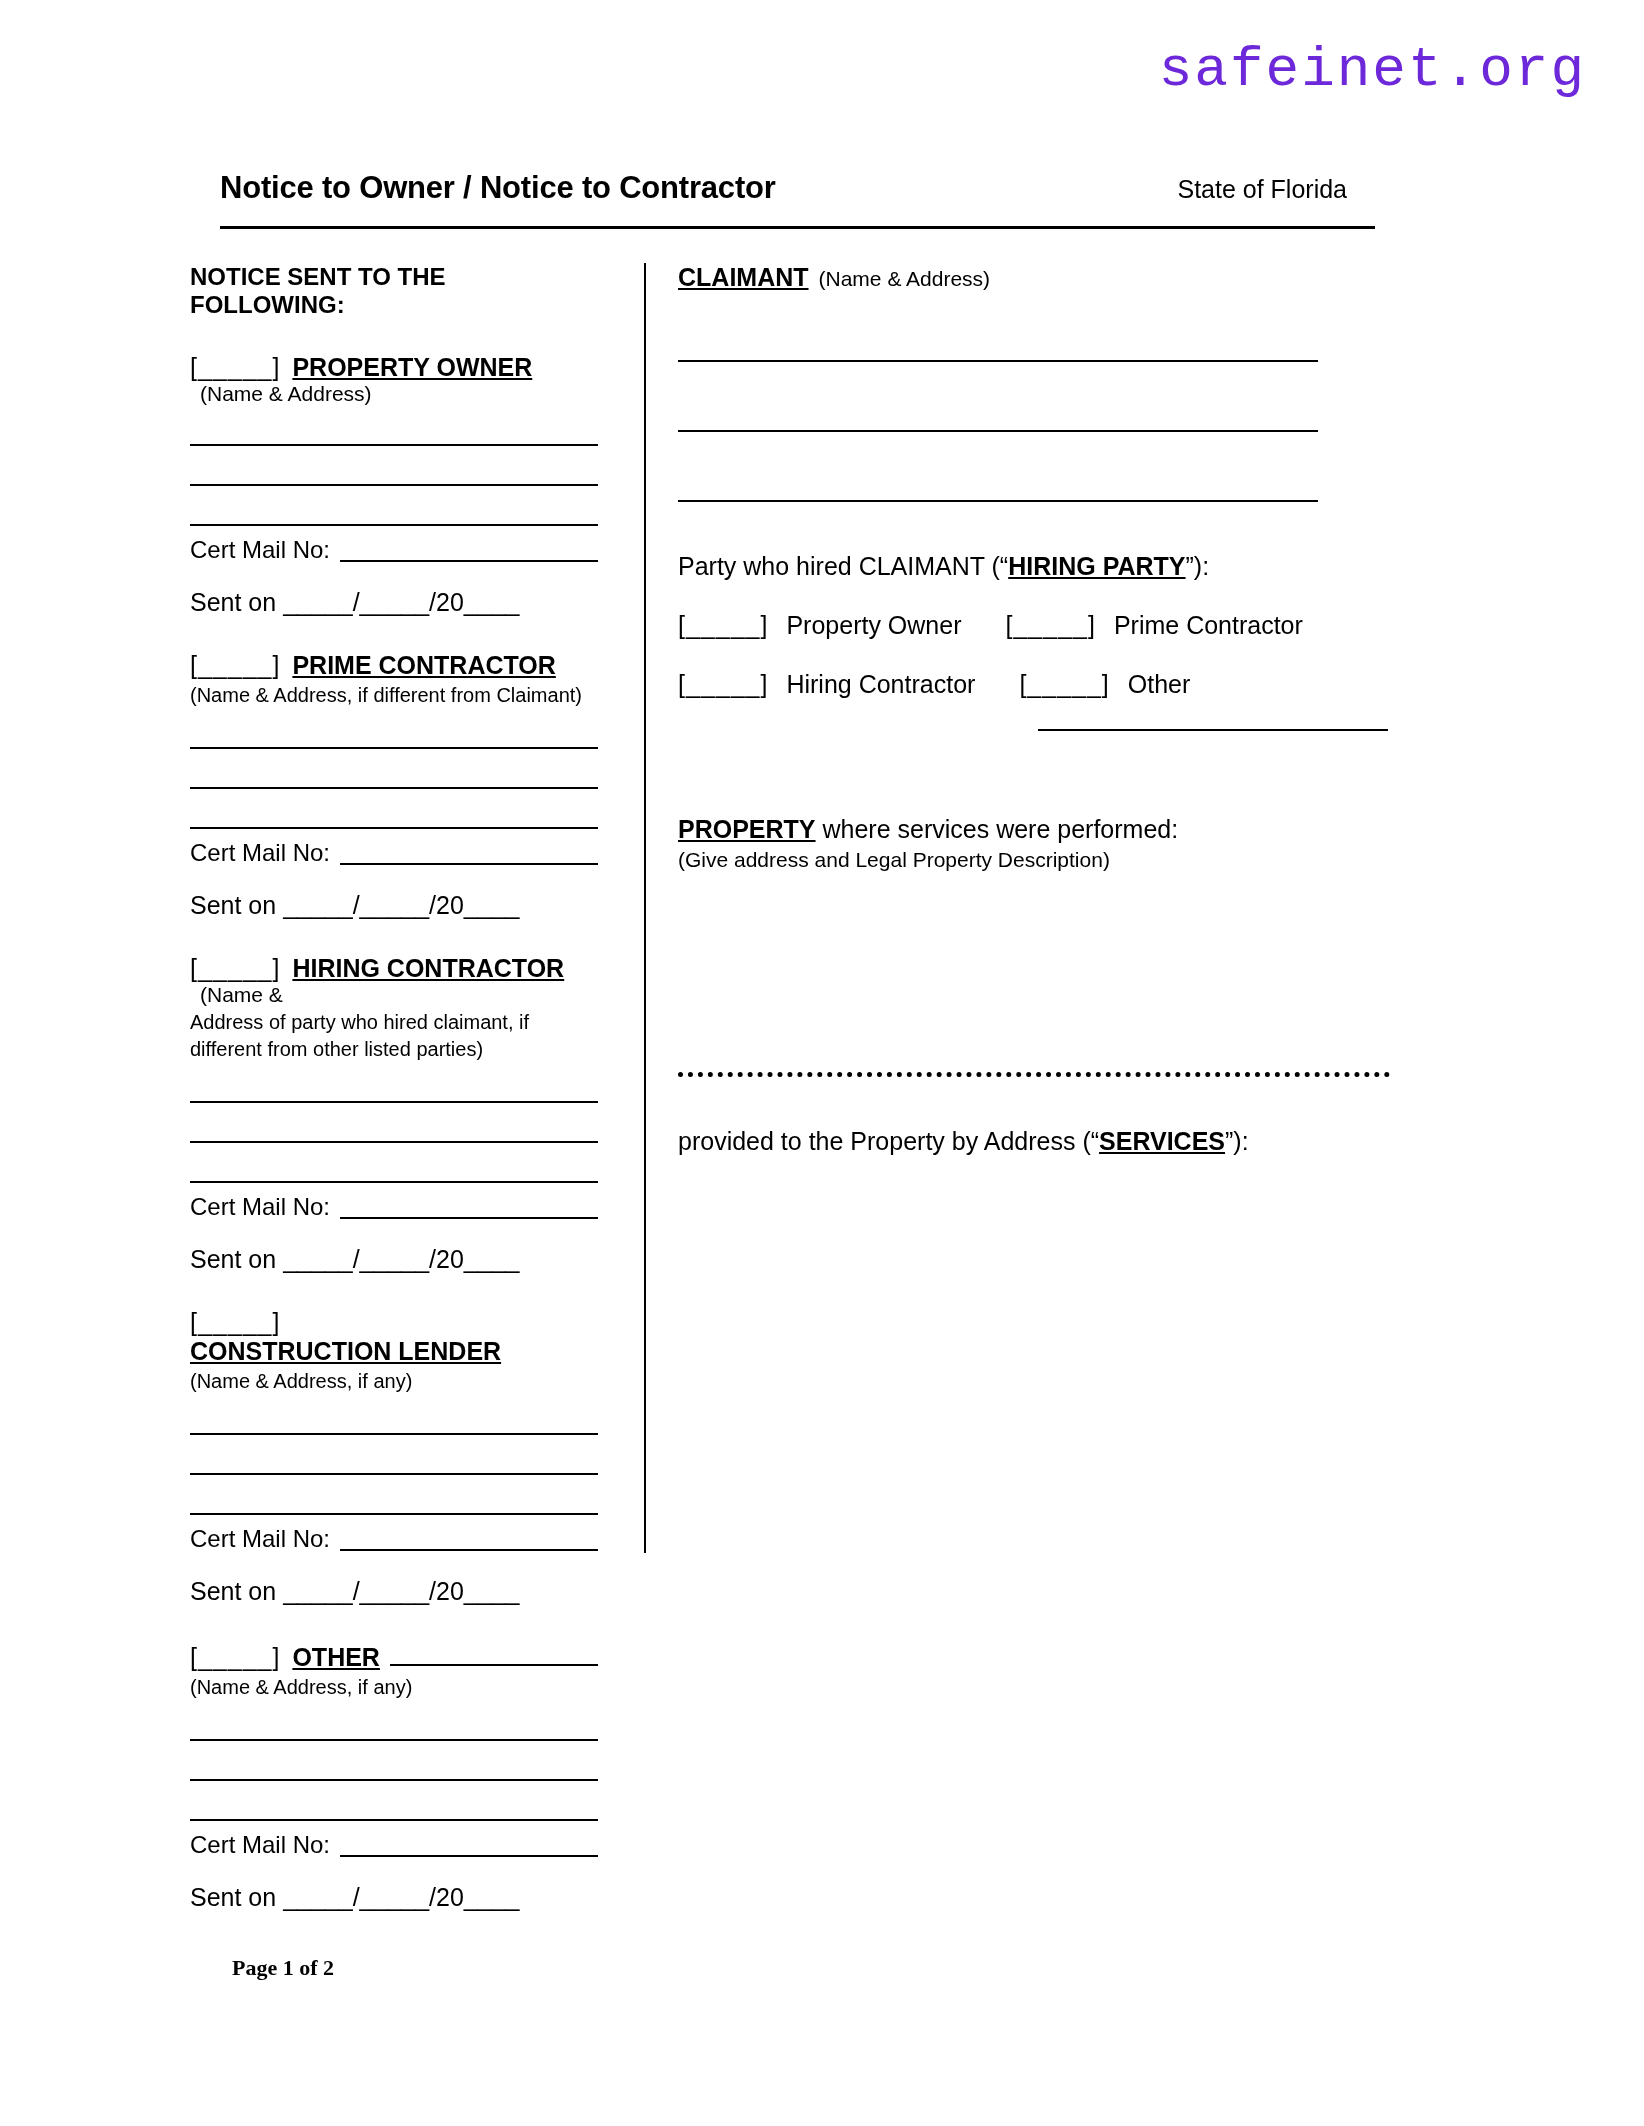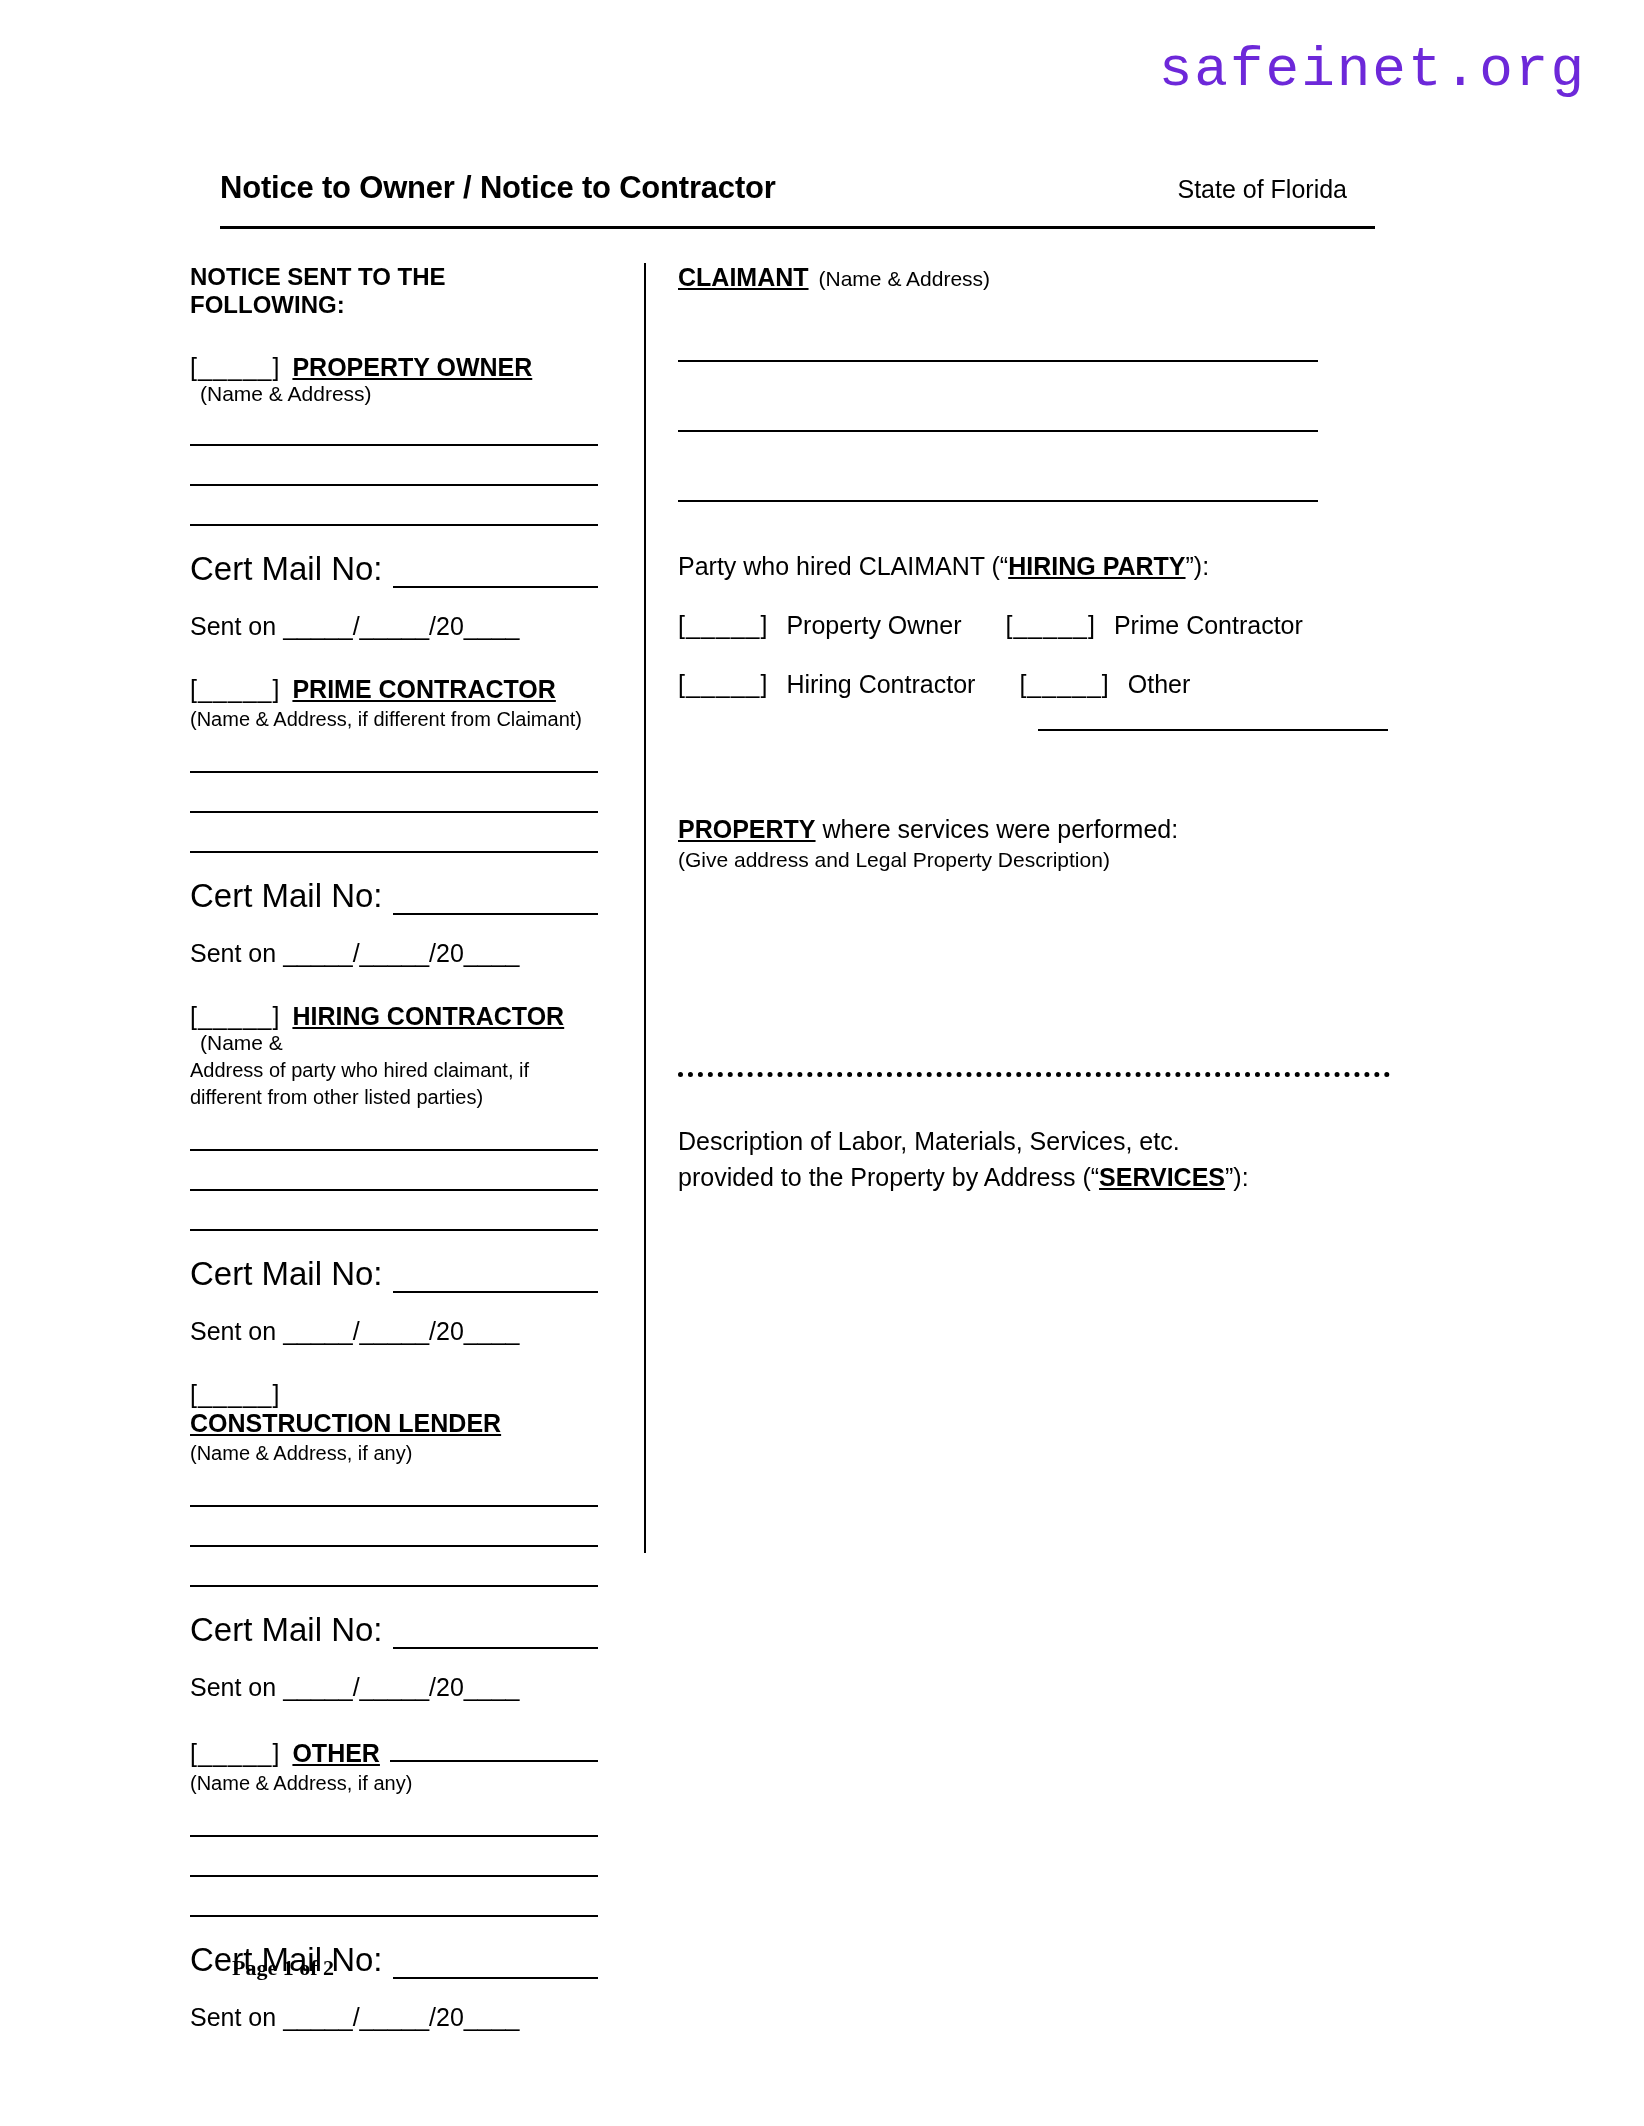--- a/index.html
+++ b/index.html
@@ -117,24 +117,24 @@
   }
 
   .line {
     border-bottom: 2px solid #000;
     height: 30px;
     margin-top: 8px;
     width: 100%;
   }
 
   .fieldline {
-    font-size: 33px;
-    margin-top: 24px;
-    display: flex;
-    align-items: flex-end;
+    font-size: 24px;
+    margin-top: 10px;
+    display: flex;
+    align-items: center;
     white-space: nowrap;
   }
   .fieldline .lbl { margin-right: 6px; }
   .fieldline .rule {
     flex: 1;
     border-bottom: 2px solid #000;
     height: 22px;
     margin-left: 4px;
   }
   .sentline {
@@ -341,21 +341,20 @@
 
       <div class="prop-head">
         <span class="b u">PROPERTY</span>
         <span>where services were performed:</span>
       </div>
       <div class="prop-sub">(Give address and Legal Property Description)</div>
 
       <div class="dotted"></div>
 
       <div class="desc">
-        <div>Description of Labor, Materials, Services, etc.</div>
         <div>
           <span>provided to the Property by Address (“</span><span class="b u">SERVICES</span><span>”):</span>
         </div>
       </div>
 
     </div>
   </div>
 </div>
 
 <div class="page-num">Page 1 of 2</div>

